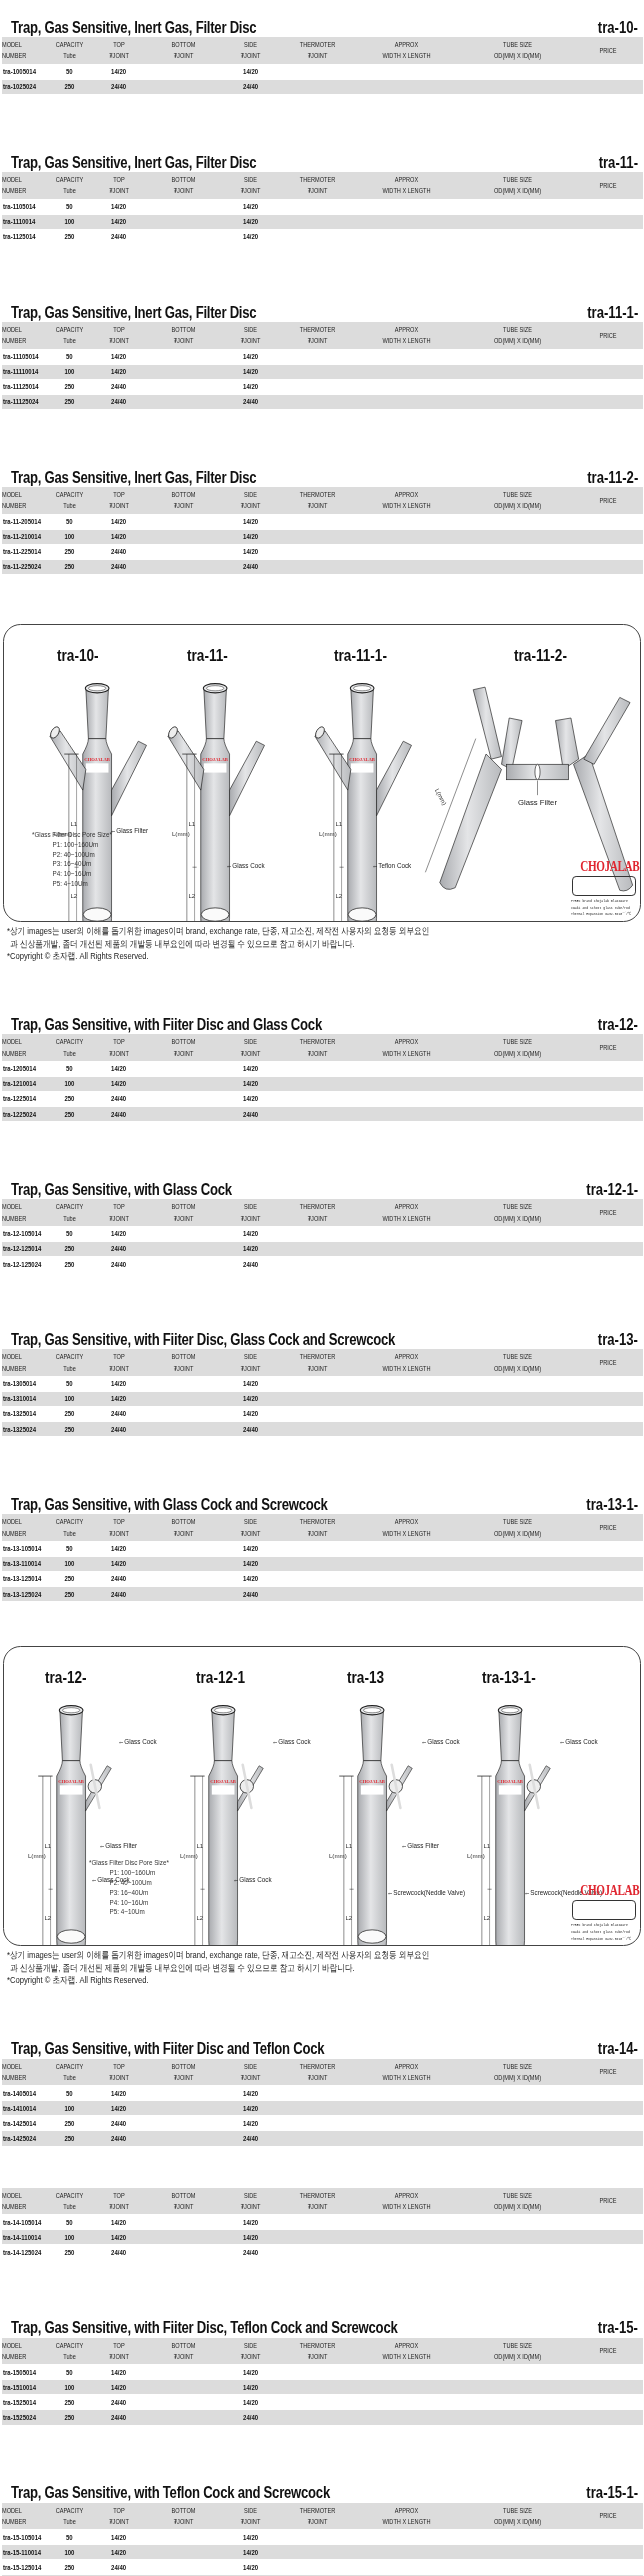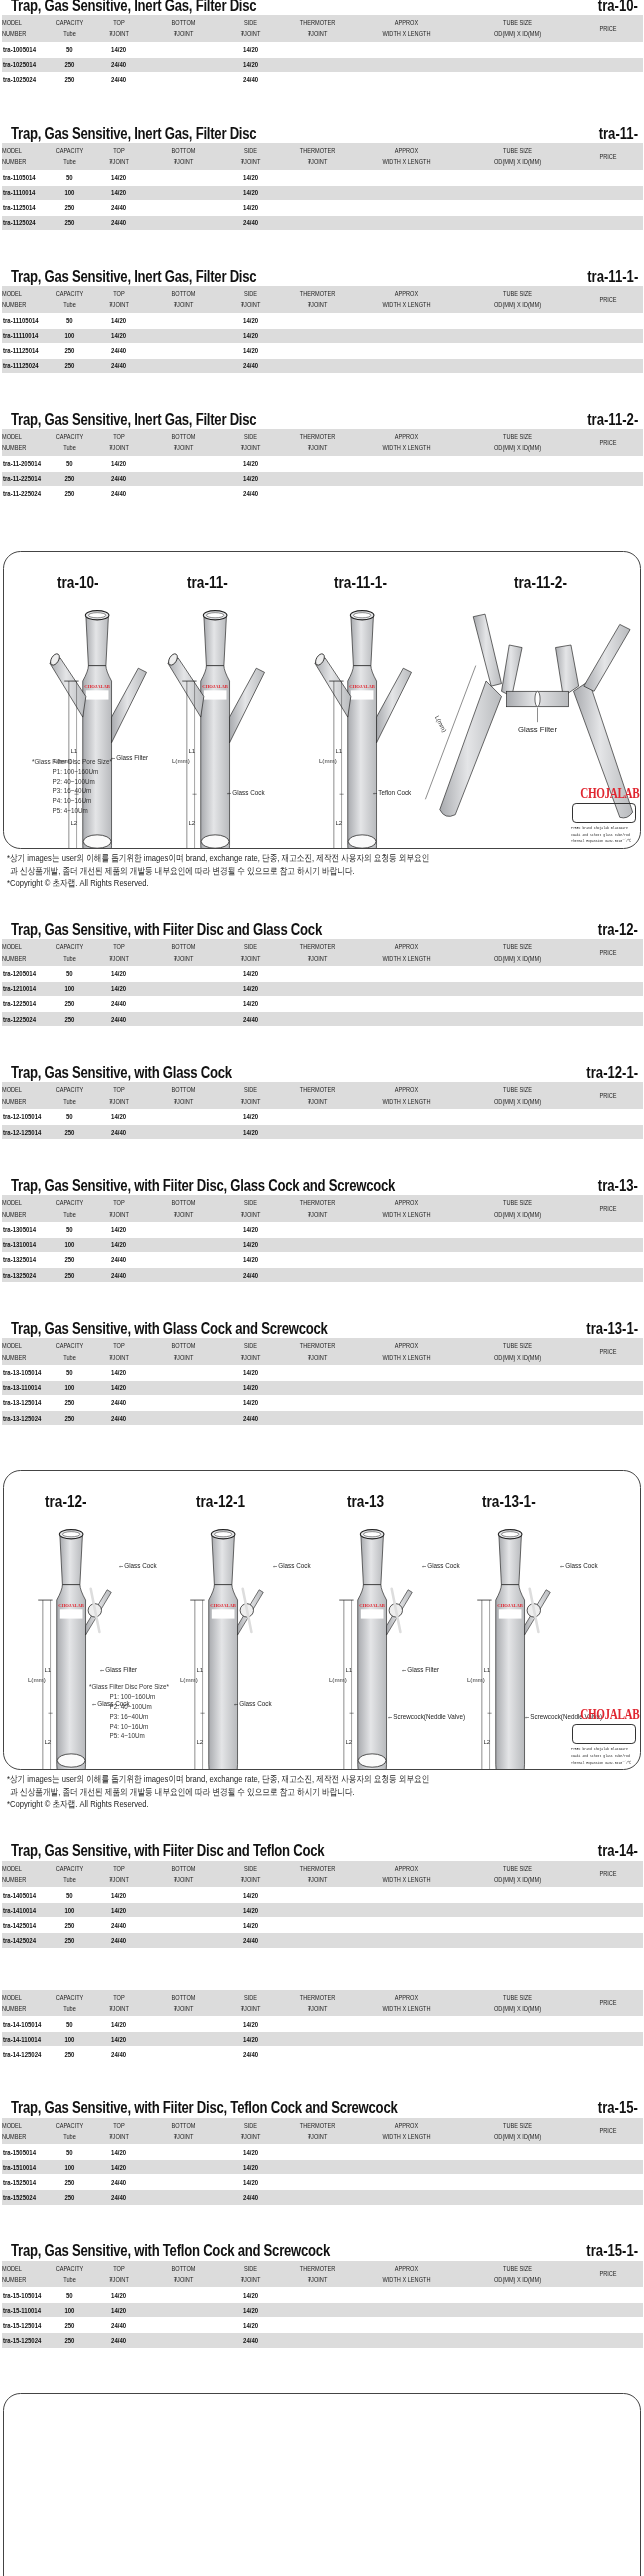--- a/index.html
+++ b/index.html
@@ -1,20 +1,20 @@
 <!DOCTYPE html>
 <html style="font-size:8.2px"><head>
 <meta charset="utf-8">
 <style>
   * { box-sizing: border-box; margin: 0; padding: 0; }
   body { width: 644px; background: #ffffff; font-family: "Liberation Sans", sans-serif; color: #111; }
   .page { width: 644px; position: relative; }
 
   .product { position: relative; }
-  .product-head { display: flex; justify-content: space-between; align-items: flex-end; height: 14px; padding: 0 6.2px 0 11.3px; text-align: center; }
+  .product-head { display: flex; justify-content: space-between; align-items: flex-end; height: 36px; padding: 0 6.2px 0 11.3px; text-align: center; }
   .product-title { font-family: "Liberation Sans", sans-serif; font-weight: bold; font-size: 16px; letter-spacing: -0.3px; transform: scaleX(0.82); transform-origin: left bottom; white-space: nowrap; line-height: 18.5px; }
   .product-code { font-family: "Liberation Sans", sans-serif; font-weight: bold; font-size: 16px; transform: scaleX(0.82); transform-origin: right bottom; line-height: 18.5px; white-space: nowrap; }
 
   table.spec { width: 641px; margin-left: 2px; border-collapse: collapse; table-layout: fixed; }
   table.spec th { background: #dcdcdc; font-weight: normal; font-size: 7.2px; color: #222; vertical-align: middle; text-align: center; padding: 0; line-height: 11.3px; }
   table.spec th .h { display: block; transform: scaleX(0.78); white-space: nowrap; }
   table.spec thead tr { height: 27px; }
   table.spec td { font-size: 7.7px; font-weight: bold; padding: 0 1px; height: 15px; white-space: nowrap; }
   table.spec td .v { display: inline-block; transform: scaleX(0.78); transform-origin: left center; }
   table.spec tbody tr:nth-child(even) td { background: #dcdcdc; }
@@ -104,31 +104,20 @@
             <td class="c1 num"><span class="v" style="transform-origin: center center;">50</span></td>
             <td class="c2 num"><span class="v" style="transform-origin: center center;">14/20</span></td>
             <td class="c3 num"></td>
             <td class="c4 num"><span class="v" style="transform-origin: center center;">14/20</span></td>
             <td class="c5 num"></td>
             <td class="c6 num"></td>
             <td class="c7 num"></td>
             <td class="c8 num"></td>
           </tr>
           <tr>
-            <td class="c0 left-col"><span class="v">tra-1025014</span></td>
-            <td class="c1 num"><span class="v" style="transform-origin: center center;">250</span></td>
-            <td class="c2 num"><span class="v" style="transform-origin: center center;">24/40</span></td>
-            <td class="c3 num"></td>
-            <td class="c4 num"><span class="v" style="transform-origin: center center;">14/20</span></td>
-            <td class="c5 num"></td>
-            <td class="c6 num"></td>
-            <td class="c7 num"></td>
-            <td class="c8 num"></td>
-          </tr>
-          <tr>
             <td class="c0 left-col"><span class="v">tra-1025024</span></td>
             <td class="c1 num"><span class="v" style="transform-origin: center center;">250</span></td>
             <td class="c2 num"><span class="v" style="transform-origin: center center;">24/40</span></td>
             <td class="c3 num"></td>
             <td class="c4 num"><span class="v" style="transform-origin: center center;">24/40</span></td>
             <td class="c5 num"></td>
             <td class="c6 num"></td>
             <td class="c7 num"></td>
             <td class="c8 num"></td>
           </tr>
@@ -208,31 +197,20 @@
             <td class="c0 left-col"><span class="v">tra-1125014</span></td>
             <td class="c1 num"><span class="v" style="transform-origin: center center;">250</span></td>
             <td class="c2 num"><span class="v" style="transform-origin: center center;">24/40</span></td>
             <td class="c3 num"></td>
             <td class="c4 num"><span class="v" style="transform-origin: center center;">14/20</span></td>
             <td class="c5 num"></td>
             <td class="c6 num"></td>
             <td class="c7 num"></td>
             <td class="c8 num"></td>
           </tr>
-          <tr>
-            <td class="c0 left-col"><span class="v">tra-1125024</span></td>
-            <td class="c1 num"><span class="v" style="transform-origin: center center;">250</span></td>
-            <td class="c2 num"><span class="v" style="transform-origin: center center;">24/40</span></td>
-            <td class="c3 num"></td>
-            <td class="c4 num"><span class="v" style="transform-origin: center center;">24/40</span></td>
-            <td class="c5 num"></td>
-            <td class="c6 num"></td>
-            <td class="c7 num"></td>
-            <td class="c8 num"></td>
-          </tr>
         </tbody>
       </table>
     </section>
     <div style="height:42px"></div>
     <section class="product">
       <div class="product-head">
         <div class="product-title">Trap, Gas Sensitive, Inert Gas, Filter Disc</div>
         <div class="product-code">tra-11-1-</div>
       </div>
       <table class="spec">
@@ -366,20 +344,31 @@
             </th>
             <th class="c8">
               <span class="h">PRICE</span>
             </th>
           </tr>
         </thead>
         <tbody>
           <tr>
             <td class="c0 left-col"><span class="v">tra-11-205014</span></td>
             <td class="c1 num"><span class="v" style="transform-origin: center center;">50</span></td>
+            <td class="c2 num"><span class="v" style="transform-origin: center center;">14/20</span></td>
+            <td class="c3 num"></td>
+            <td class="c4 num"><span class="v" style="transform-origin: center center;">14/20</span></td>
+            <td class="c5 num"></td>
+            <td class="c6 num"></td>
+            <td class="c7 num"></td>
+            <td class="c8 num"></td>
+          </tr>
+          <tr>
+            <td class="c0 left-col"><span class="v">tra-11-210014</span></td>
+            <td class="c1 num"><span class="v" style="transform-origin: center center;">100</span></td>
             <td class="c2 num"><span class="v" style="transform-origin: center center;">14/20</span></td>
             <td class="c3 num"></td>
             <td class="c4 num"><span class="v" style="transform-origin: center center;">14/20</span></td>
             <td class="c5 num"></td>
             <td class="c6 num"></td>
             <td class="c7 num"></td>
             <td class="c8 num"></td>
           </tr>
           <tr>
             <td class="c0 left-col"><span class="v">tra-11-225014</span></td>
@@ -693,20 +682,31 @@
             <td class="c6 num"></td>
             <td class="c7 num"></td>
             <td class="c8 num"></td>
           </tr>
           <tr>
             <td class="c0 left-col"><span class="v">tra-12-125014</span></td>
             <td class="c1 num"><span class="v" style="transform-origin: center center;">250</span></td>
             <td class="c2 num"><span class="v" style="transform-origin: center center;">24/40</span></td>
             <td class="c3 num"></td>
             <td class="c4 num"><span class="v" style="transform-origin: center center;">14/20</span></td>
+            <td class="c5 num"></td>
+            <td class="c6 num"></td>
+            <td class="c7 num"></td>
+            <td class="c8 num"></td>
+          </tr>
+          <tr>
+            <td class="c0 left-col"><span class="v">tra-12-125024</span></td>
+            <td class="c1 num"><span class="v" style="transform-origin: center center;">250</span></td>
+            <td class="c2 num"><span class="v" style="transform-origin: center center;">24/40</span></td>
+            <td class="c3 num"></td>
+            <td class="c4 num"><span class="v" style="transform-origin: center center;">24/40</span></td>
             <td class="c5 num"></td>
             <td class="c6 num"></td>
             <td class="c7 num"></td>
             <td class="c8 num"></td>
           </tr>
         </tbody>
       </table>
     </section>
     <div style="height:42px"></div>
     <section class="product">

